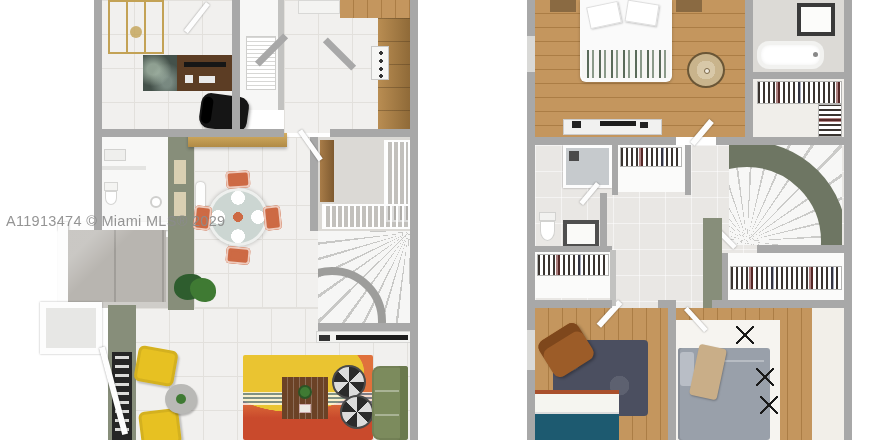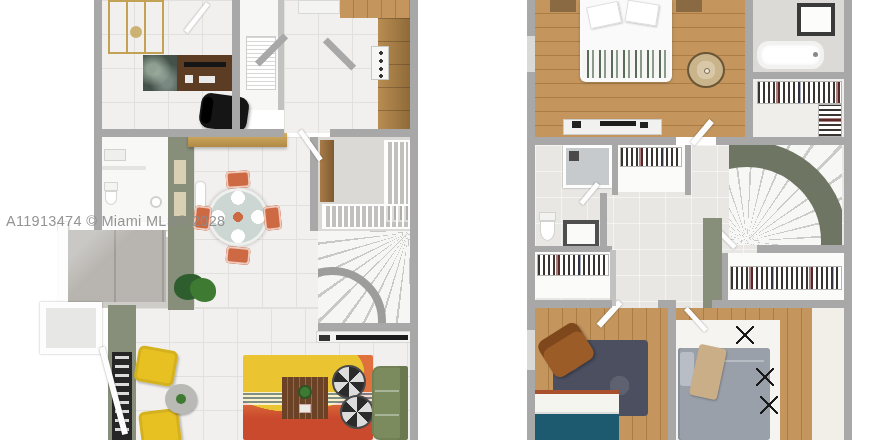--- a/index.html
+++ b/index.html
@@ -255,14 +255,14 @@
     <div class="abs wall" style="left:533px;top:246px;width:79px;height:6px"></div>
     <div class="abs wallL" style="left:610px;top:250px;width:6px;height:56px"></div>
     <div class="abs" style="left:703px;top:218px;width:19px;height:90px;background:var(--sage)"></div>
     <div class="abs wall" style="left:722px;top:253px;width:6px;height:47px"></div>
     <div class="abs wall" style="left:533px;top:300px;width:79px;height:8px"></div>
     <div class="abs wall" style="left:658px;top:300px;width:18px;height:8px"></div>
     <div class="abs wall" style="left:712px;top:300px;width:132px;height:8px"></div>
     <div class="abs wall" style="left:668px;top:308px;width:8px;height:132px"></div>
   </div>
 
-  <div class="watermark">A11913474 © Miami MLS® 2028</div>
+  <div class="watermark">A11913474 © Miami MLS® 2029</div>
 </div>
 
 </body></html>

